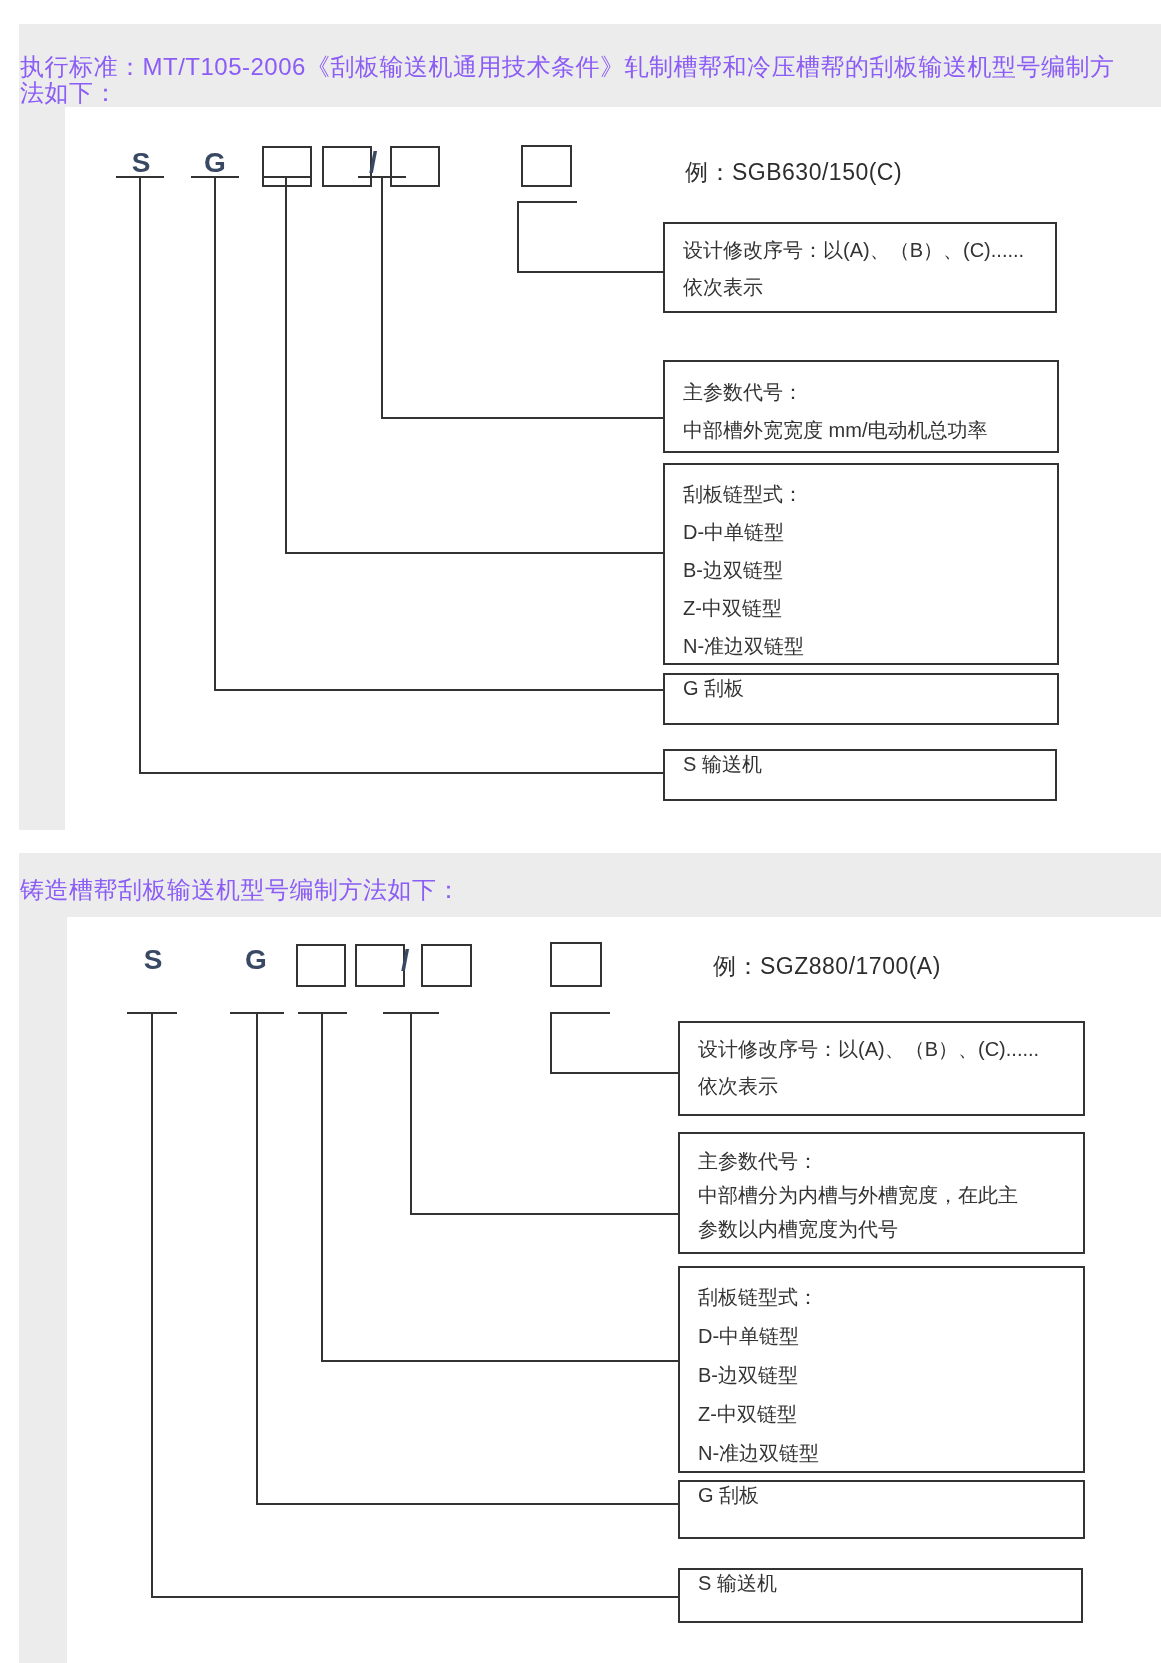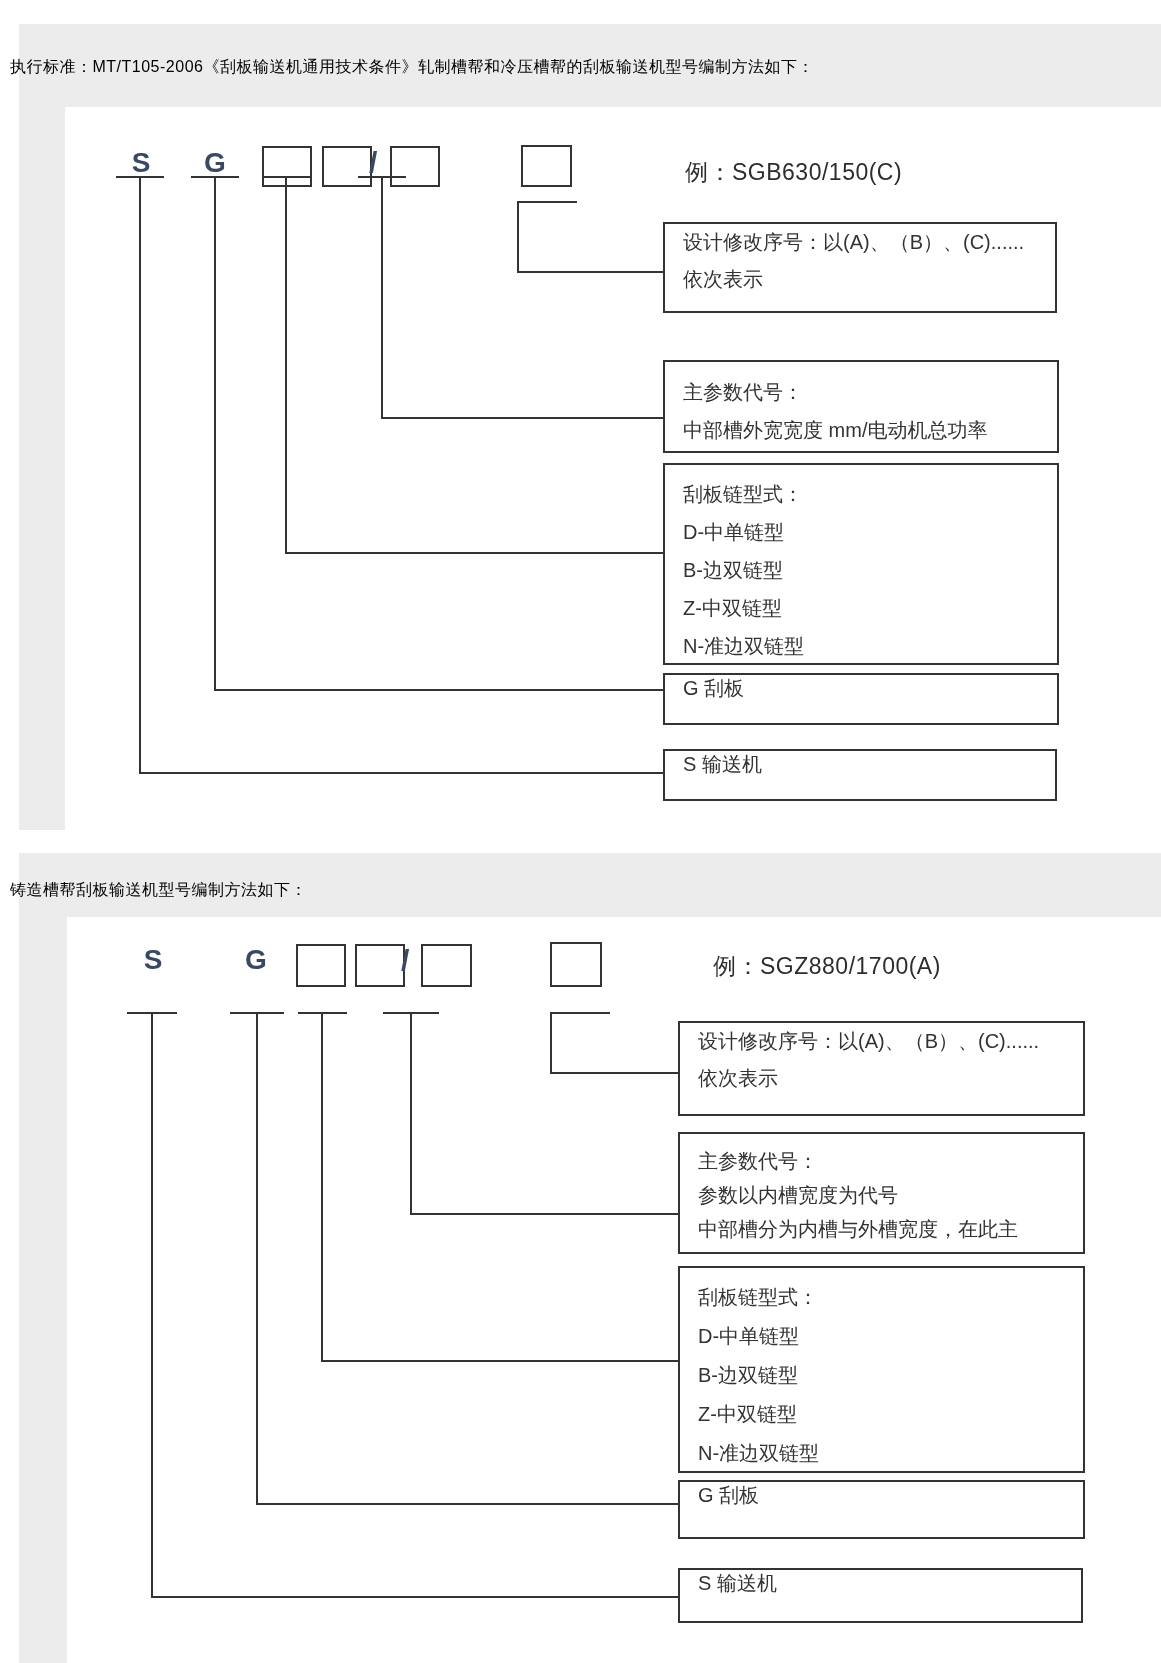--- a/index.html
+++ b/index.html
@@ -8,22 +8,22 @@
     font-family:"Liberation Sans","DejaVu Sans",sans-serif;
     color:#333;overflow:hidden;
   }
   .gray-panel{position:absolute;left:19px;right:0;background:#ececec;}
   .gp1{top:24px;height:806px;}
   .gp2{top:853px;bottom:0;}
   .white-panel{position:absolute;right:0;background:#ffffff;}
   .wp1{left:65px;top:107px;height:723px;}
   .wp2{left:67px;top:917px;bottom:0;}
   .heading{
-    position:absolute;left:10px;width:1110px;font-size:16px;line-height:26px;
-    color:#000000;letter-spacing:0.5px;
+    position:absolute;left:20px;width:1110px;font-size:24px;line-height:26px;
+    color:#8b5cf6;letter-spacing:0.5px;
   }
   .letter{
     position:absolute;width:30px;text-align:center;font-size:28px;font-weight:600;
     color:#3a4963;line-height:34px;
   }
   .slash{
     position:absolute;font-size:30px;font-weight:600;color:#3a4963;line-height:40px;
   }
   .cbox{position:absolute;border:2px solid #333;background:#fff;}
   .example{
@@ -33,21 +33,21 @@
   .lbox{
     position:absolute;border:2px solid #333;background:#fff;
     font-size:20px;color:#333;box-sizing:border-box;padding-left:18px;
   }
   .lbox .tl{white-space:nowrap;}
   .flexc{display:flex;align-items:flex-start;}
   .lh37{line-height:37px;}
   .lh38{line-height:38px;}
   .lh34{line-height:34px;}
   .lh39{line-height:39px;}
-  .pt8{padding-top:0;}
+  .pt8{padding-top:8px;}
   .pt10{padding-top:10px;}
   .pt12{padding-top:11px;}
 </style>
 </head>
 <body>
 
 <div class="gray-panel gp1"></div>
 <div class="gray-panel gp2"></div>
 <div class="white-panel wp1"></div>
 <div class="white-panel wp2"></div>
@@ -133,22 +133,22 @@
   <div class="ln" style="left:410px;top:1213px;width:268px;height:2px;"></div>
   <div class="ln" style="left:550px;top:1012px;width:2px;height:62px;"></div>
   <div class="ln" style="left:550px;top:1072px;width:128px;height:2px;"></div>
 
   <div class="lbox pt8 lh37" style="left:678px;top:1021px;width:407px;height:95px;">
     <div class="tl">设计修改序号：以(A)、（B）、(C)......</div>
     <div class="tl">依次表示</div>
   </div>
   <div class="lbox pt10 lh34" style="left:678px;top:1132px;width:407px;height:122px;">
     <div class="tl">主参数代号：</div>
+    <div class="tl">中部槽分为内槽与外槽宽度，在此主</div>
     <div class="tl">参数以内槽宽度为代号</div>
-    <div class="tl">中部槽分为内槽与外槽宽度，在此主</div>
   </div>
   <div class="lbox pt10 lh39" style="left:678px;top:1266px;width:407px;height:207px;">
     <div class="tl">刮板链型式：</div>
     <div class="tl">D-中单链型</div>
     <div class="tl">B-边双链型</div>
     <div class="tl">Z-中双链型</div>
     <div class="tl">N-准边双链型</div>
   </div>
   <div class="lbox flexc" style="left:678px;top:1480px;width:407px;height:59px;">
     <div class="tl">G 刮板</div>

